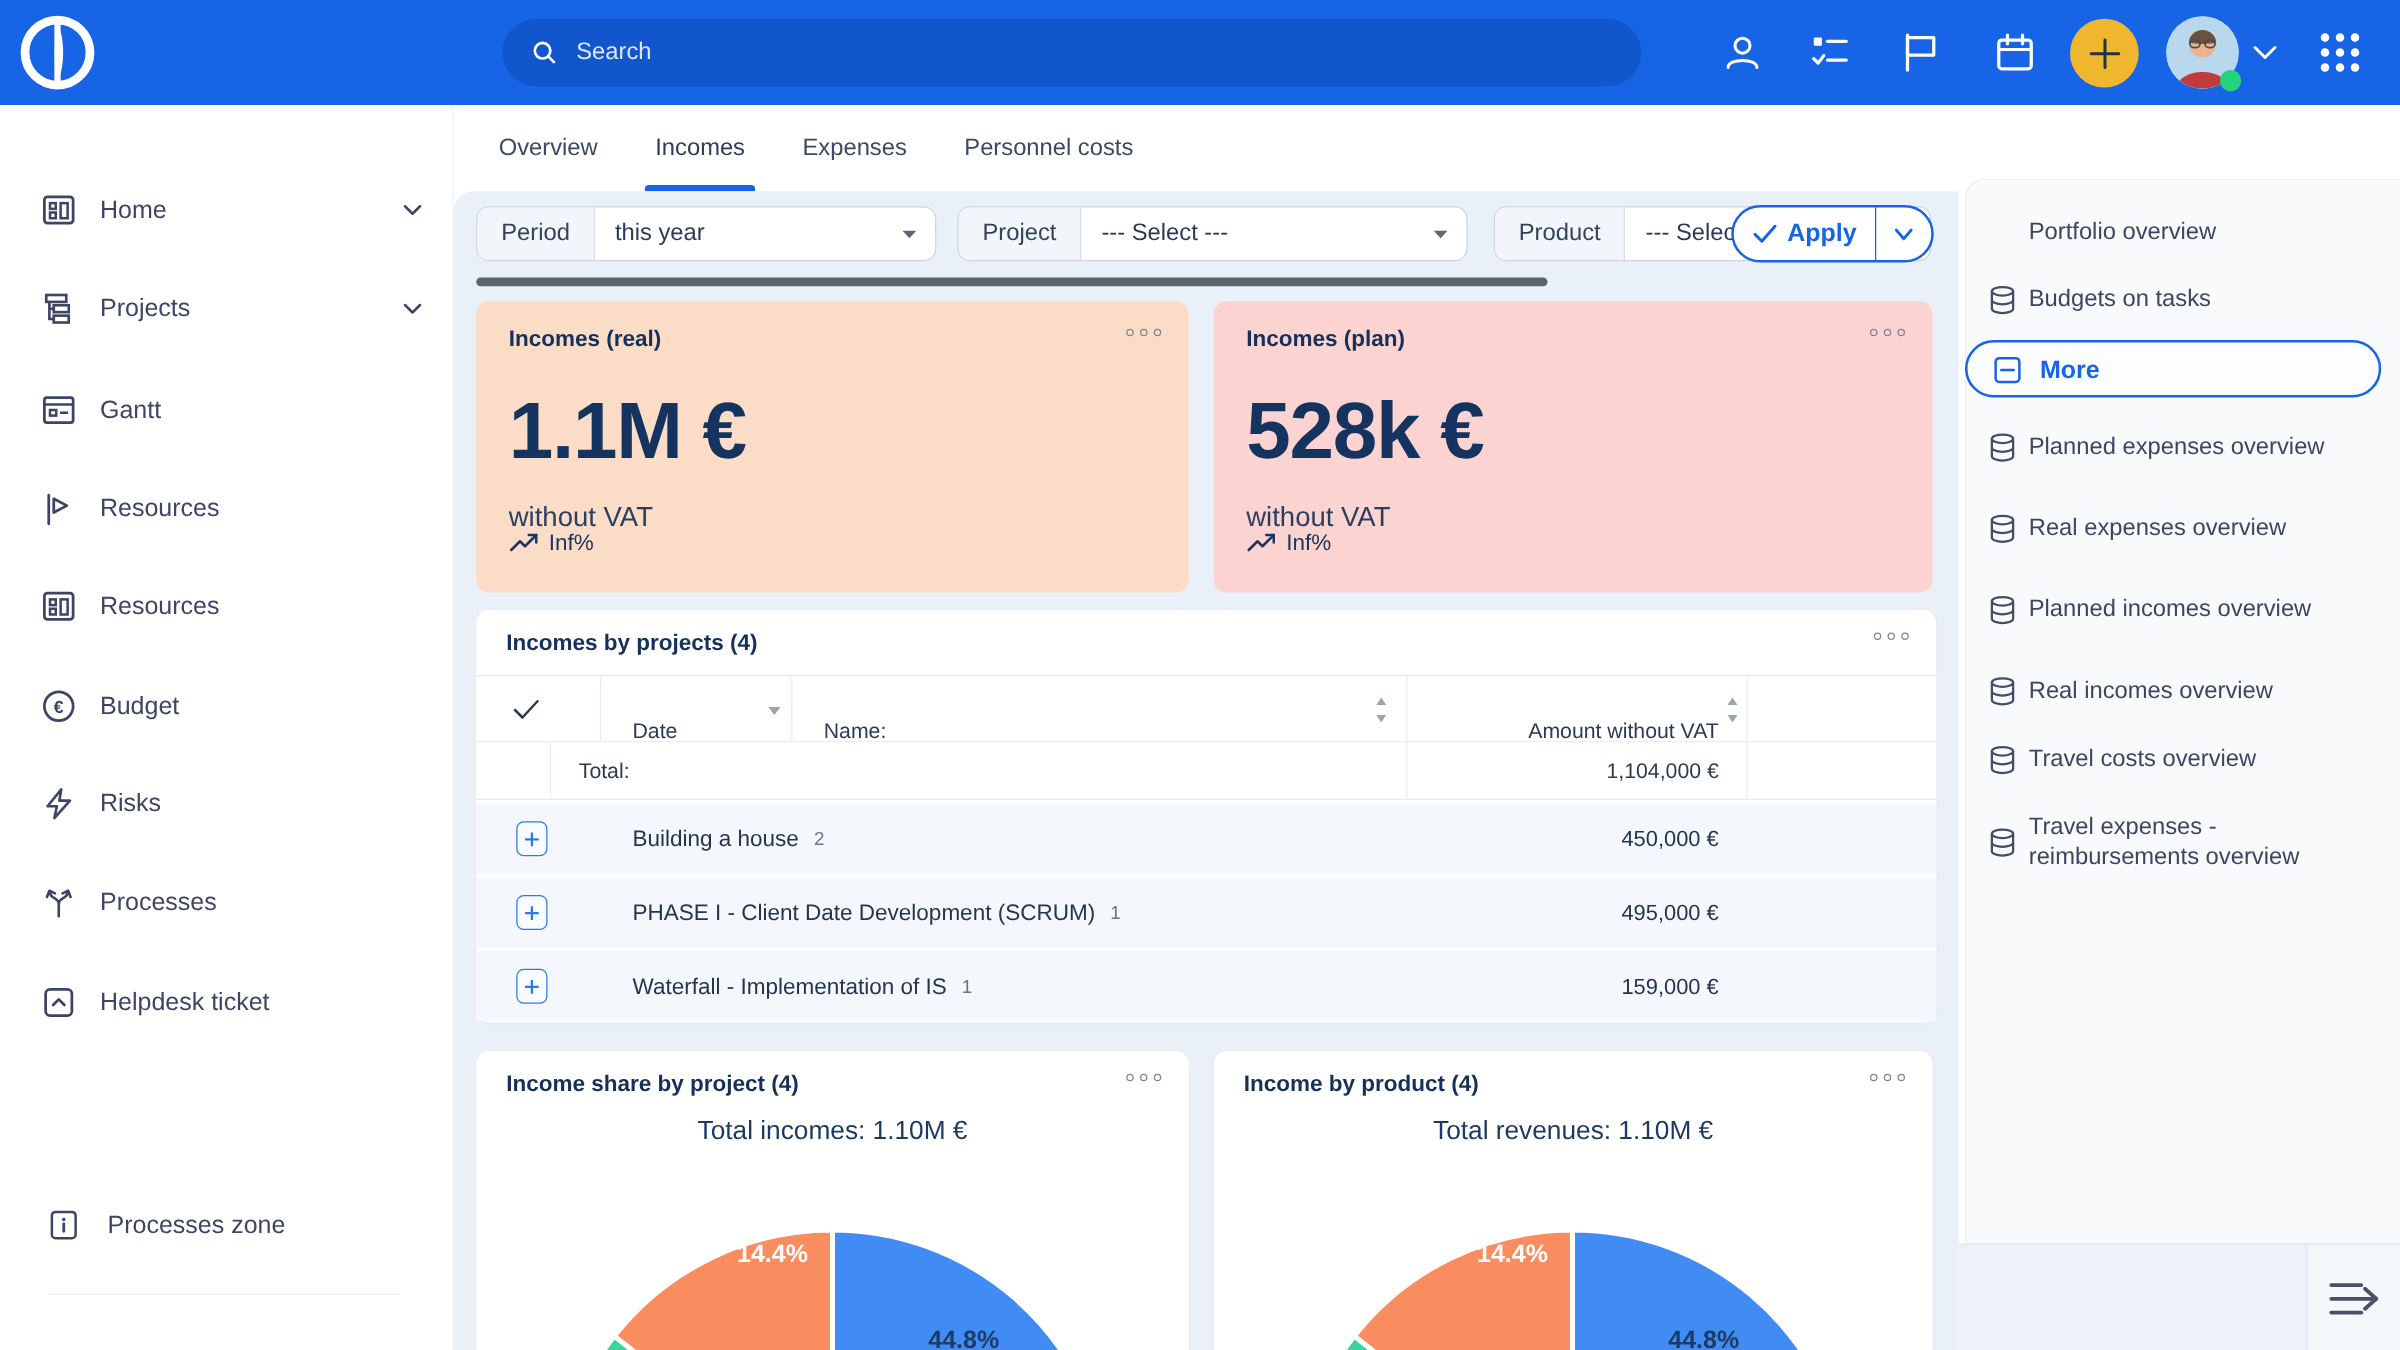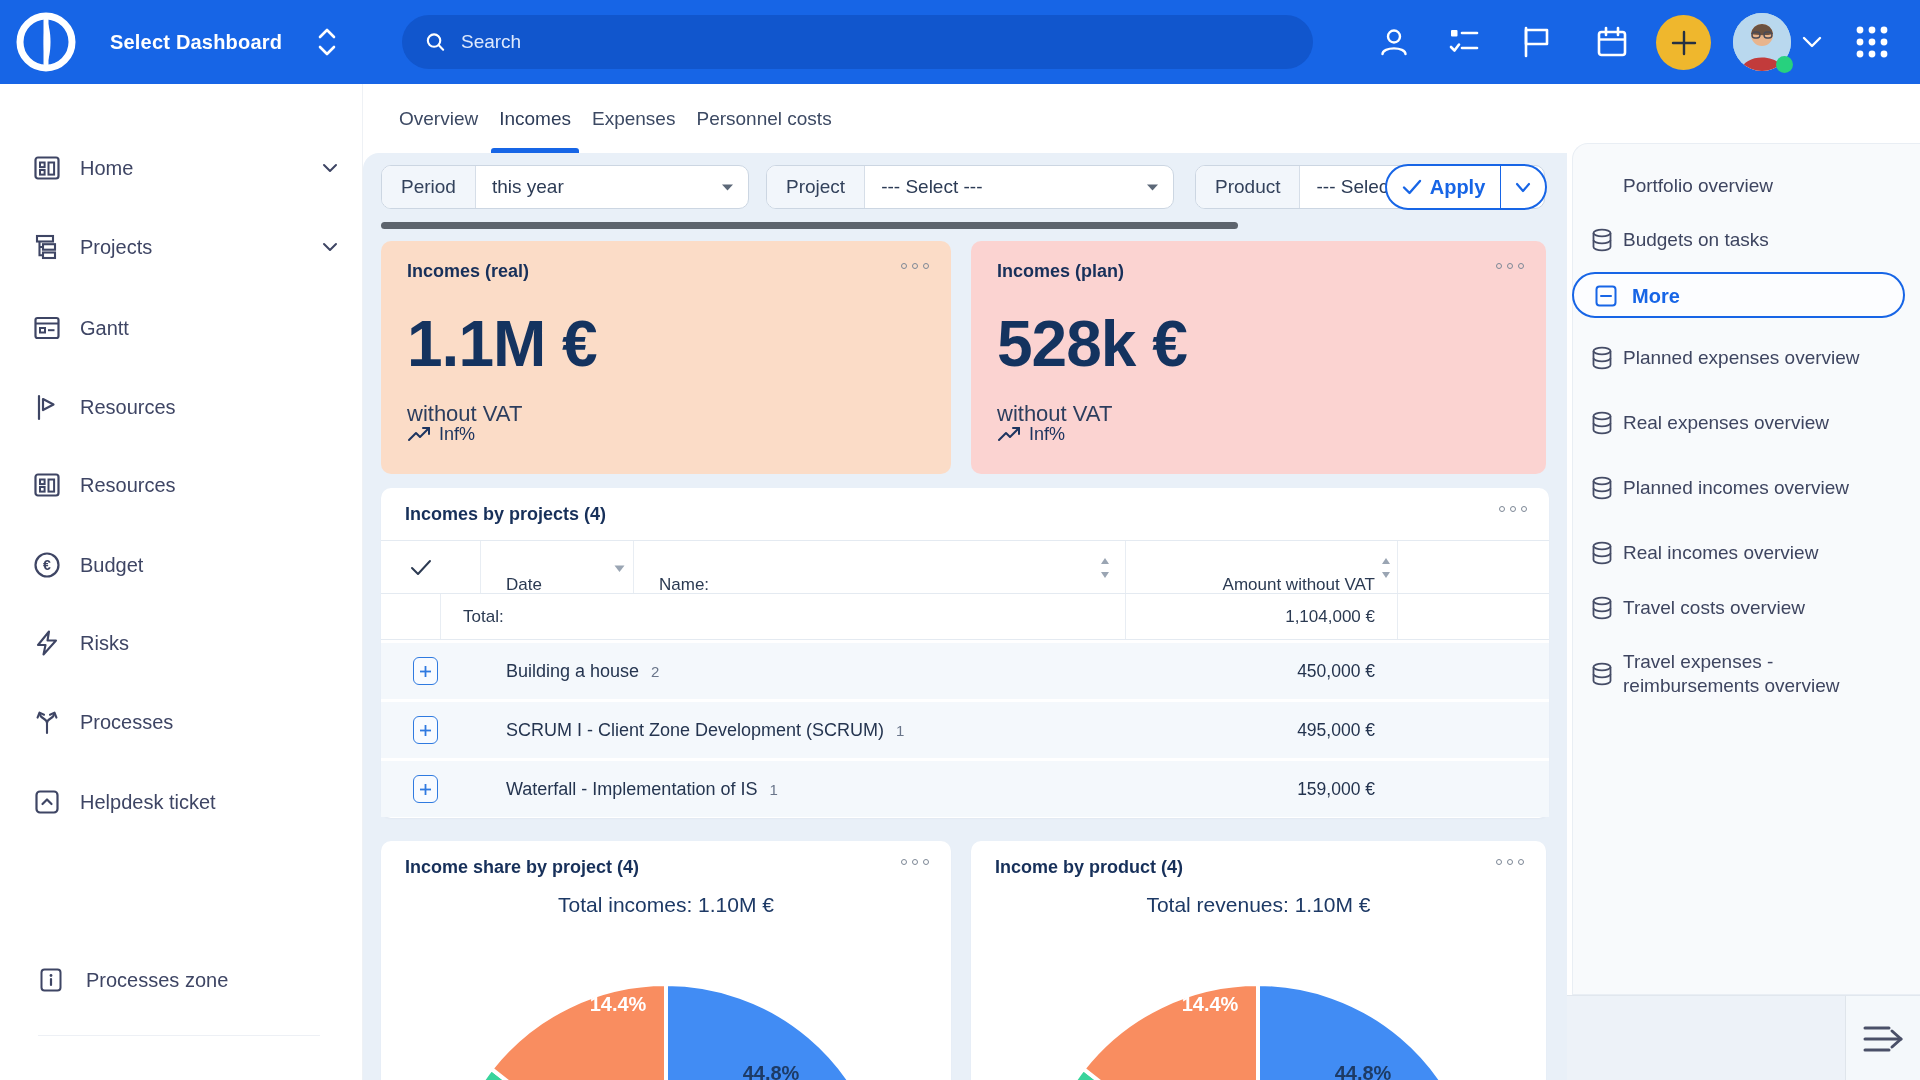--- a/index.html
+++ b/index.html
@@ -24,21 +24,21 @@
   
   .sidebar { position:absolute; left:0; top:84px; width:358px; height:996px; background:#fff;margin-top:40px; }
   .side-item { position:absolute; left:0; width:358px; height:50px; display:flex; align-items:center; cursor:pointer; }
   .side-item .ic { position:absolute; left:32px; width:30px; height:30px; }
   .side-item .t { position:absolute; left:80px; font-size:20px; font-weight:500; color:#3e4564; }
   .side-item .chev { position:absolute; left:320px; width:20px; height:20px; }
   .side-divider { position:absolute; left:38px; top:911px; width:282px; height:1px; background:#edf0f5; }
 
   
   .main { position:absolute; left:362px; top:84px; width:1205px; height:996px; background:#fff; border-left:1px solid #eef1f5; }
-  .tabstrip { position:absolute; left:0; top:0; width:1205px; height:69px; background:#fff; display:flex; align-items:center; padding-left:36px; gap:21px; }
+  .tabstrip { position:absolute; left:0; top:0; width:1205px; height:69px; background:#fff; display:flex; align-items:center; padding-left:36px; gap:46px; }
   .tab { font-size:19px; color:#3c4963; cursor:pointer; height:69px; display:flex; align-items:center; position:relative; }
   .tab.active { color:#2e3c58; font-weight:500; }
   .tab.active::after { content:""; position:absolute; left:-8px; right:-8px; bottom:0; height:5px; border-radius:3px 3px 0 0; background:#1765e6; }
   .content { position:absolute; left:0; top:69px; width:1205px; height:927px; background:#e9f0f8; border-top-left-radius:16px; overflow:hidden; }
 
   
   .pill { position:absolute; top:12px; height:44px; background:#fff; border:1px solid #ccd6e2; border-radius:10px; display:flex; align-items:stretch; overflow:hidden; }
   .pill .plabel { background:#f2f6fb; border-right:1px solid #d6dee8; display:flex; align-items:center; padding:0 19px; font-size:19px; color:#33425c; }
   .pill .pvalue { display:flex; align-items:center; padding:0 16px; font-size:19px; color:#2c3b55; flex:1; white-space:nowrap; }
   .pill .caret { margin-left:auto; padding-right:14px; display:flex; align-items:center; }
@@ -96,27 +96,20 @@
 <body>
 
 <div class="stage">
 
   <div class="topbar">
     <svg class="logo" viewBox="0 0 64 64">
       <circle cx="32" cy="32" r="26" fill="none" stroke="#fff" stroke-width="7"></circle>
       <path d="M32 10 C38 18 38 46 32 54 C29 46 29 18 32 10 Z" fill="#fff"></path>
       <rect x="29.5" y="8" width="5" height="48" rx="2.5" fill="#fff"></rect>
     </svg>
-    <div class="dash-select">
-      <span class="lbl">Select Dashboard</span>
-      <svg width="22" height="30" viewBox="0 0 22 30">
-        <polyline points="4,10 11,3 18,10" fill="none" stroke="#fff" stroke-width="2.6" stroke-linecap="round" stroke-linejoin="round"></polyline>
-        <polyline points="4,20 11,27 18,20" fill="none" stroke="#fff" stroke-width="2.6" stroke-linecap="round" stroke-linejoin="round"></polyline>
-      </svg>
-    </div>
     <div class="search-pill">
       <svg width="24" height="24" viewBox="0 0 24 24">
         <circle cx="10.5" cy="10.5" r="6.5" fill="none" stroke="#fff" stroke-width="2.2"></circle>
         <line x1="15.5" y1="15.5" x2="20" y2="20" stroke="#fff" stroke-width="2.2" stroke-linecap="round"></line>
       </svg>
       <input type="text" placeholder="Search" style="">
     </div>
 
     <svg class="tb-icon" style="left:1376px" viewBox="0 0 36 36">
       <circle cx="18" cy="12.5" r="6" fill="none" stroke="#fff" stroke-width="2.4"></circle>
@@ -425,21 +418,21 @@
           <div class="amt">450,000 €</div>
         </div>
         <div class="trow" style="top:214px">
           <div class="plus-box">
             <svg width="13" height="13" viewBox="0 0 13 13">
                 <line x1="6.5" y1="1" x2="6.5" y2="12" stroke="#2f7ae0" stroke-width="1.8"></line>
                 <line x1="1" y1="6.5" x2="12" y2="6.5" stroke="#2f7ae0" stroke-width="1.8"></line>
               </svg>
           </div>
           <div class="nm">
-              <span>SCRUM I - Client Zone Development (SCRUM)</span>
+              <span>PHASE I - Client Date Development (SCRUM)</span>
               <span class="cnt">1</span>
             </div>
           <div class="amt">495,000 €</div>
         </div>
         <div class="trow" style="top:273px">
           <div class="plus-box">
             <svg width="13" height="13" viewBox="0 0 13 13">
                 <line x1="6.5" y1="1" x2="6.5" y2="12" stroke="#2f7ae0" stroke-width="1.8"></line>
                 <line x1="1" y1="6.5" x2="12" y2="6.5" stroke="#2f7ae0" stroke-width="1.8"></line>
               </svg>

